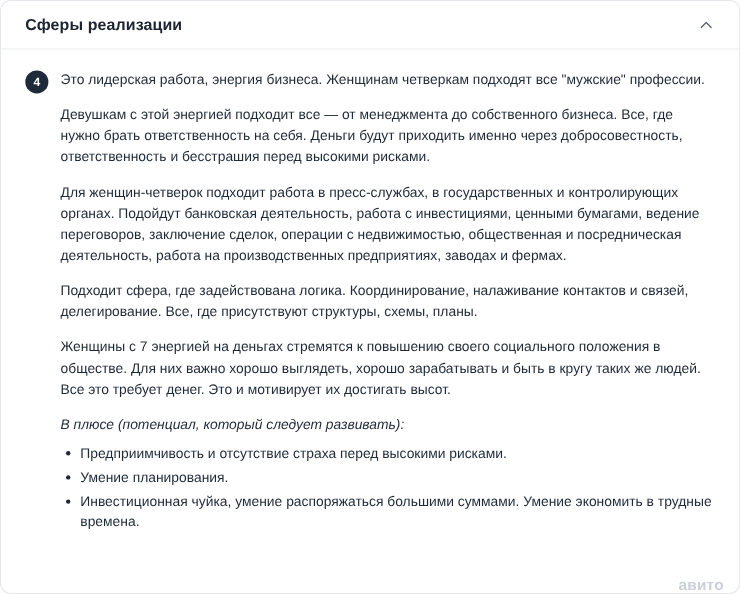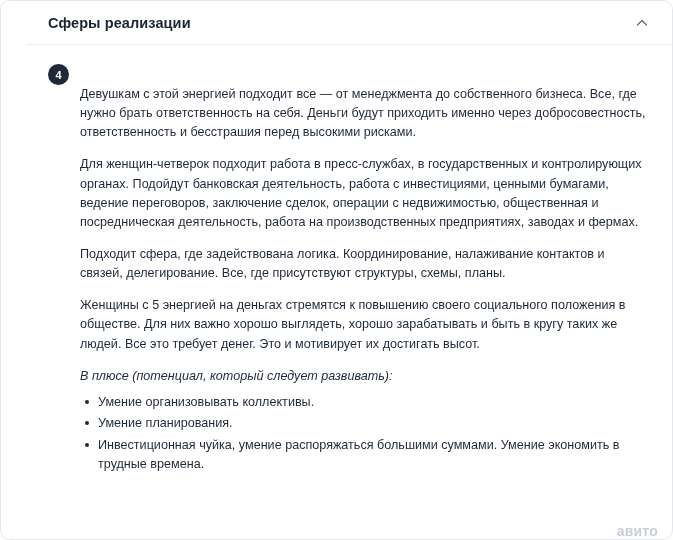--- a/index.html
+++ b/index.html
@@ -18,21 +18,20 @@
   .card {
     width: 673px;
     height: 540px;
     background: #ffffff;
     border: 1px solid #e4e7ec;
     border-radius: 10px;
     display: flex;
     flex-direction: column;
     overflow: hidden;
     position: relative;
-    padding-left: 25px;
   }
   .card-header {
     height: 44px;
     min-height: 44px;
     display: flex;
     align-items: center;
     justify-content: space-between;
     padding: 0 20px 0 22px;
     border-bottom: 1px solid #eceef1;
     background: #fff;
@@ -140,30 +139,31 @@
       <svg width="14" height="14" viewBox="0 0 14 14" fill="none">
         <path d="M2.5 9L7 4.5L11.5 9" stroke="#5a6472" stroke-width="1.2" stroke-linecap="round" stroke-linejoin="round"></path>
       </svg>
     </div>
   </div>
 
   <div class="card-body">
 
     <div class="first-row">
       <div class="badge">4</div>
+      <p class="para">Это лидерская работа, энергия бизнеса. Женщинам четверкам подходят все "мужские" профессии.</p>
     </div>
 
     <p class="para indent">Девушкам с этой энергией подходит все — от менеджмента до собственного бизнеса. Все, где нужно брать ответственность на себя. Деньги будут приходить именно через добросовестность, ответственность и бесстрашия перед высокими рисками.</p>
     <p class="para indent">Для женщин-четверок подходит работа в пресс-службах, в государственных и контролирующих органах. Подойдут банковская деятельность, работа с инвестициями, ценными бумагами, ведение переговоров, заключение сделок, операции с недвижимостью, общественная и посредническая деятельность, работа на производственных предприятиях, заводах и фермах.</p>
     <p class="para indent">Подходит сфера, где задействована логика. Координирование, налаживание контактов и связей, делегирование. Все, где присутствуют структуры, схемы, планы.</p>
-    <p class="para indent">Женщины с 5 энергией на деньгах стремятся к повышению своего социального положения в обществе. Для них важно хорошо выглядеть, хорошо зарабатывать и быть в кругу таких же людей. Все это требует денег. Это и мотивирует их достигать высот.</p>
+    <p class="para indent">Женщины с 7 энергией на деньгах стремятся к повышению своего социального положения в обществе. Для них важно хорошо выглядеть, хорошо зарабатывать и быть в кругу таких же людей. Все это требует денег. Это и мотивирует их достигать высот.</p>
 
     <p class="italic-head indent">В плюсе (потенциал, который следует развивать):</p>
 
     <ul class="bullets">
-      <li>Умение организовывать коллективы.</li>
+      <li>Предприимчивость и отсутствие страха перед высокими рисками.</li>
       <li>Умение планирования.</li>
       <li>Инвестиционная чуйка, умение распоряжаться большими суммами. Умение экономить в трудные времена.</li>
     </ul>
 
     <div class="watermark">авито</div>
   </div>
 </div>
 
 </body></html>

